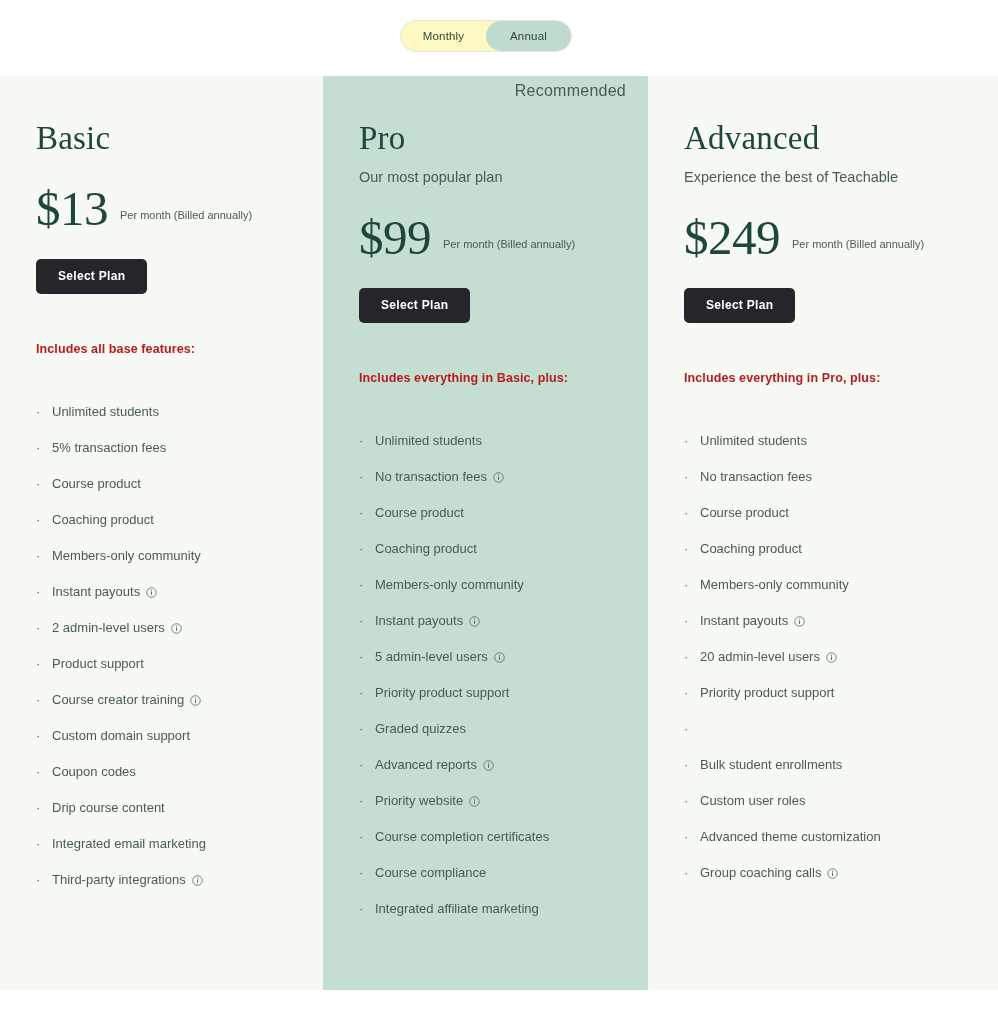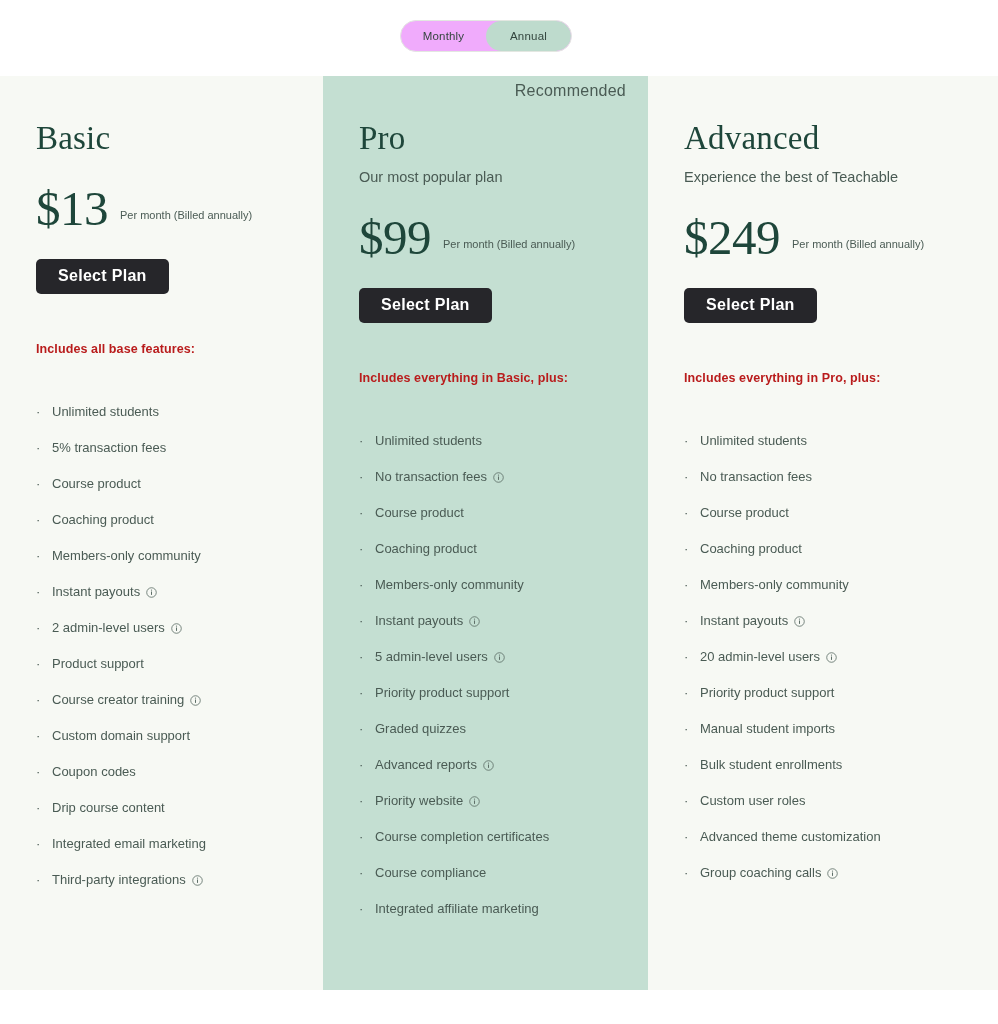--- a/index.html
+++ b/index.html
@@ -33,21 +33,21 @@
     background: #ffffff;
   }
   .toggle {
     position: absolute;
     left: 400px;
     top: 20px;
     width: 172px;
     height: 32px;
     border-radius: 16px;
     border: 1px solid #e3e7e1;
-    background: #f0abfc;
+    background: #fef9c3;
     display: flex;
     overflow: hidden;
     box-sizing: border-box;
   }
   .toggle-opt {
     flex: 1 1 50%;
     display: flex;
     align-items: center;
     justify-content: center;
     font-size: 11.5px;
@@ -134,21 +134,21 @@
     align-items: center;
     justify-content: center;
     margin-top: 26px;
     height: 35px;
     padding: 0 22px;
     background: #26262a;
     color: #ffffff;
     border: none;
     border-radius: 5px;
     font-family: "Liberation Sans", sans-serif;
-    font-size: 16px;
+    font-size: 12px;
     font-weight: bold;
     letter-spacing: 0.3px;
     cursor: pointer;
   }
 
   .features-title {
     font-size: 12.5px;
     font-weight: bold;
     color: #b91c1c;
     margin-top: 48px;
@@ -460,21 +460,20 @@
                 <rect x="5.45" y="4.9" width="1.1" height="3.7" fill="#5d6e67"></rect>
               </svg>
             </span>
           </li>
           <li class="feature">
             <span class="feature-bullet">·</span>
             <span class="feature-label">Priority product support</span>
           </li>
           <li class="feature">
             <span class="feature-bullet">·</span>
-            <span class="feature-label">Manual student imports</span>
           </li>
           <li class="feature">
             <span class="feature-bullet">·</span>
             <span class="feature-label">Bulk student enrollments</span>
           </li>
           <li class="feature">
             <span class="feature-bullet">·</span>
             <span class="feature-label">Custom user roles</span>
           </li>
           <li class="feature">

